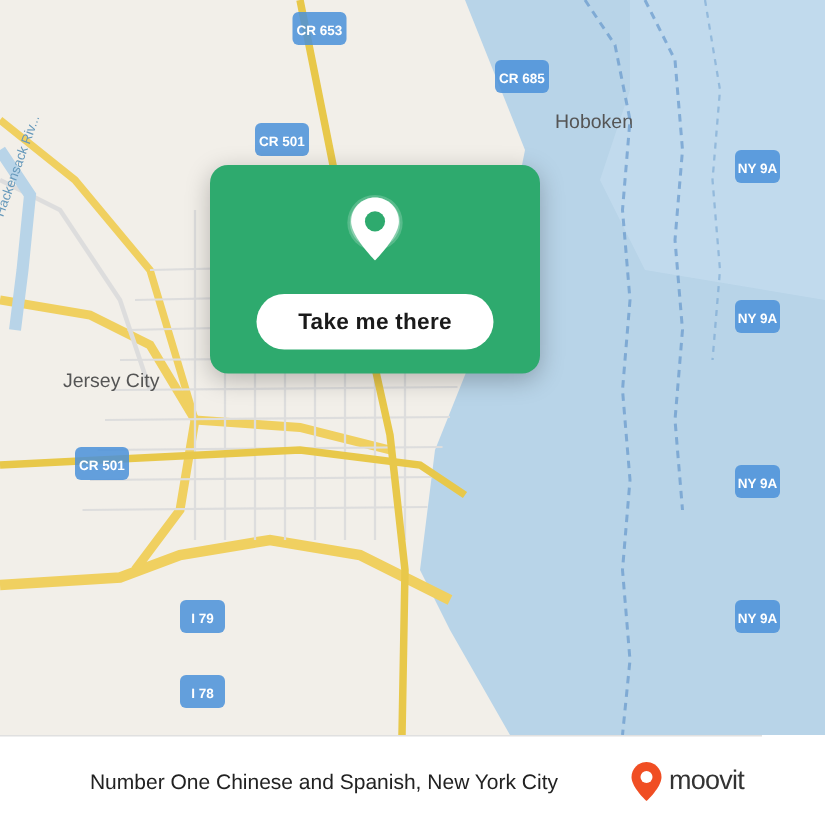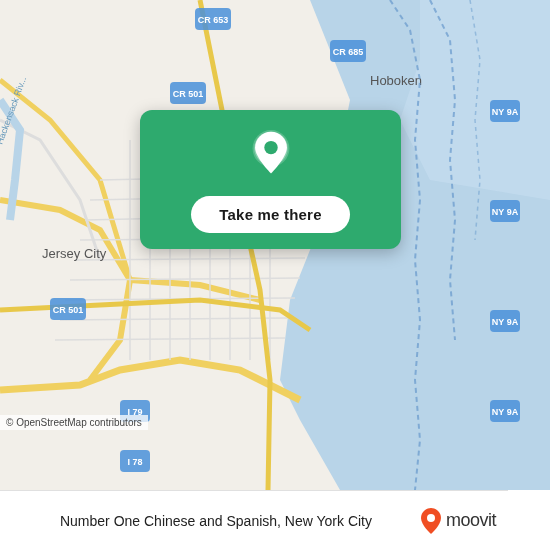--- a/index.html
+++ b/index.html
@@ -26,21 +26,21 @@
       height: 100%;
       position: absolute;
       top: 0; left: 0;
     }
 
     
     #location-card {
       position: absolute;
       top: 110px;
       left: 140px;
-      width: 261px;
+      width: 220px;
       background-color: #2eaa6e;
       border-radius: 12px;
       padding: 20px 16px 16px 16px;
       display: flex;
       flex-direction: column;
       align-items: center;
       box-shadow: 0 4px 16px rgba(0,0,0,0.25);
       z-index: 10;
     }
 
@@ -192,23 +192,20 @@
 
     <svg id="pin-icon" viewBox="0 0 52 62" xmlns="http://www.w3.org/2000/svg">
       <circle cx="26" cy="22" r="22" fill="white" opacity="0.2"></circle>
       <circle cx="26" cy="22" r="20" fill="white" opacity="0.3"></circle>
       <path d="M26 2 C15.5 2 7 10.5 7 21 C7 33 26 52 26 52 C26 52 45 33 45 21 C45 10.5 36.5 2 26 2 Z" fill="white"></path>
       <circle cx="26" cy="21" r="8" fill="#2eaa6e"></circle>
     </svg>
     <button id="take-me-there-btn">Take me there</button>
   </div>
 
-  <div id="copyright-bar">
-    <span>© OpenStreetMap contributors</span>
-  </div>
 </div>
 
 <div id="bottom-bar">
   <span id="place-name">Number One Chinese and Spanish, New York City</span>
 
   <div id="moovit-logo">
 
     <svg id="moovit-pin" viewBox="0 0 22 28" xmlns="http://www.w3.org/2000/svg">
       <path d="M11 1 C5.5 1 1 5.5 1 11 C1 18 11 27 11 27 C11 27 21 18 21 11 C21 5.5 16.5 1 11 1 Z" fill="#f04e23"></path>
       <circle cx="11" cy="11" r="4" fill="white"></circle>

